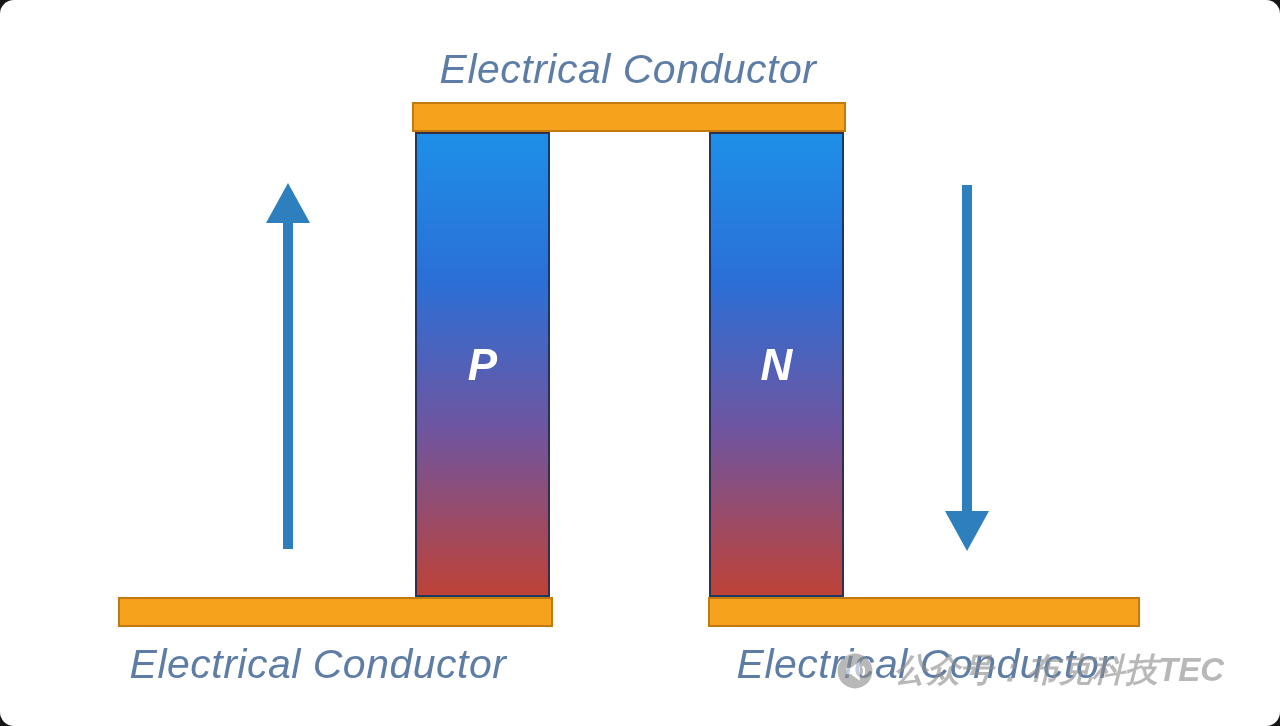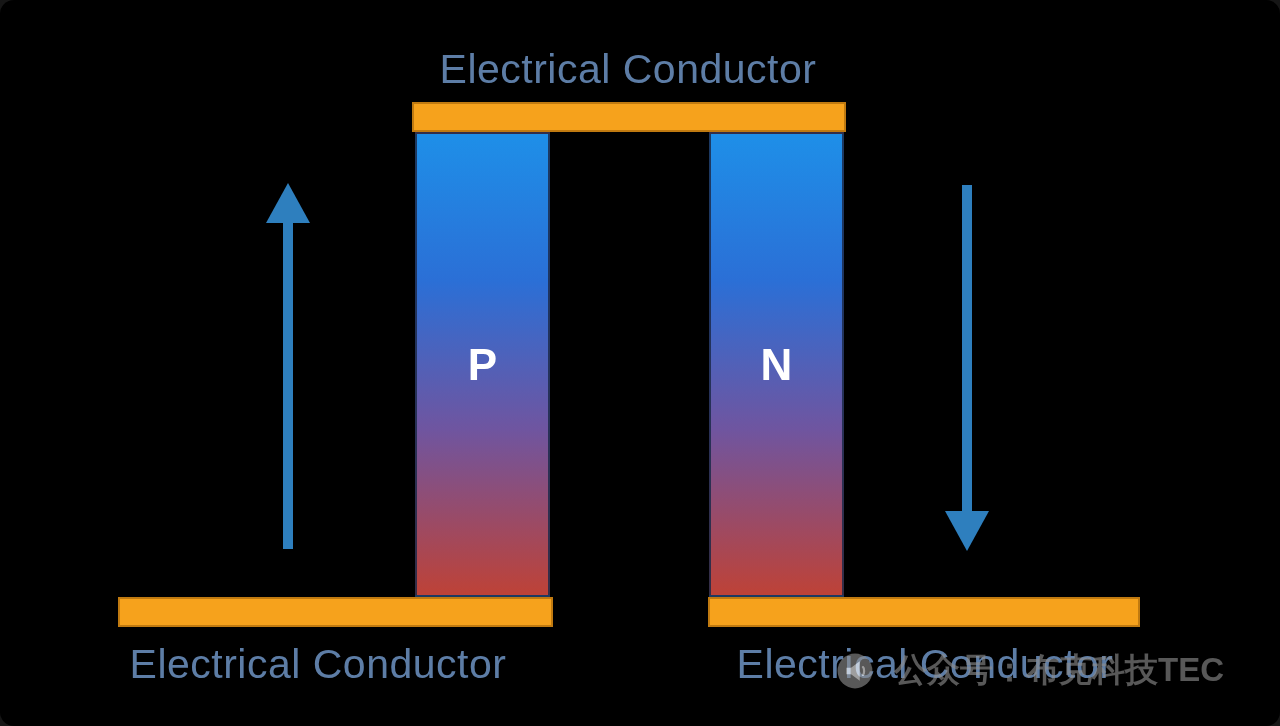--- a/index.html
+++ b/index.html
@@ -4,23 +4,24 @@
 <style>
   html,body{margin:0;padding:0;}
   body{
     background:#161616;
     font-family:"Liberation Sans", sans-serif;
     width:1280px;height:726px;overflow:hidden;
   }
   .canvas{
     position:relative;
     width:1280px;height:726px;
-    background:#000000;
+    background:#ffffff;
     border-radius:14px;
     overflow:hidden;
+    font-style:italic;
   }
   .label{
     position:absolute;
     color:var(--label-text,#5D7DA6);
     font-size:41px;
     font-weight:400;
     letter-spacing:0.5px;
     text-align:center;
     white-space:nowrap;
   }

